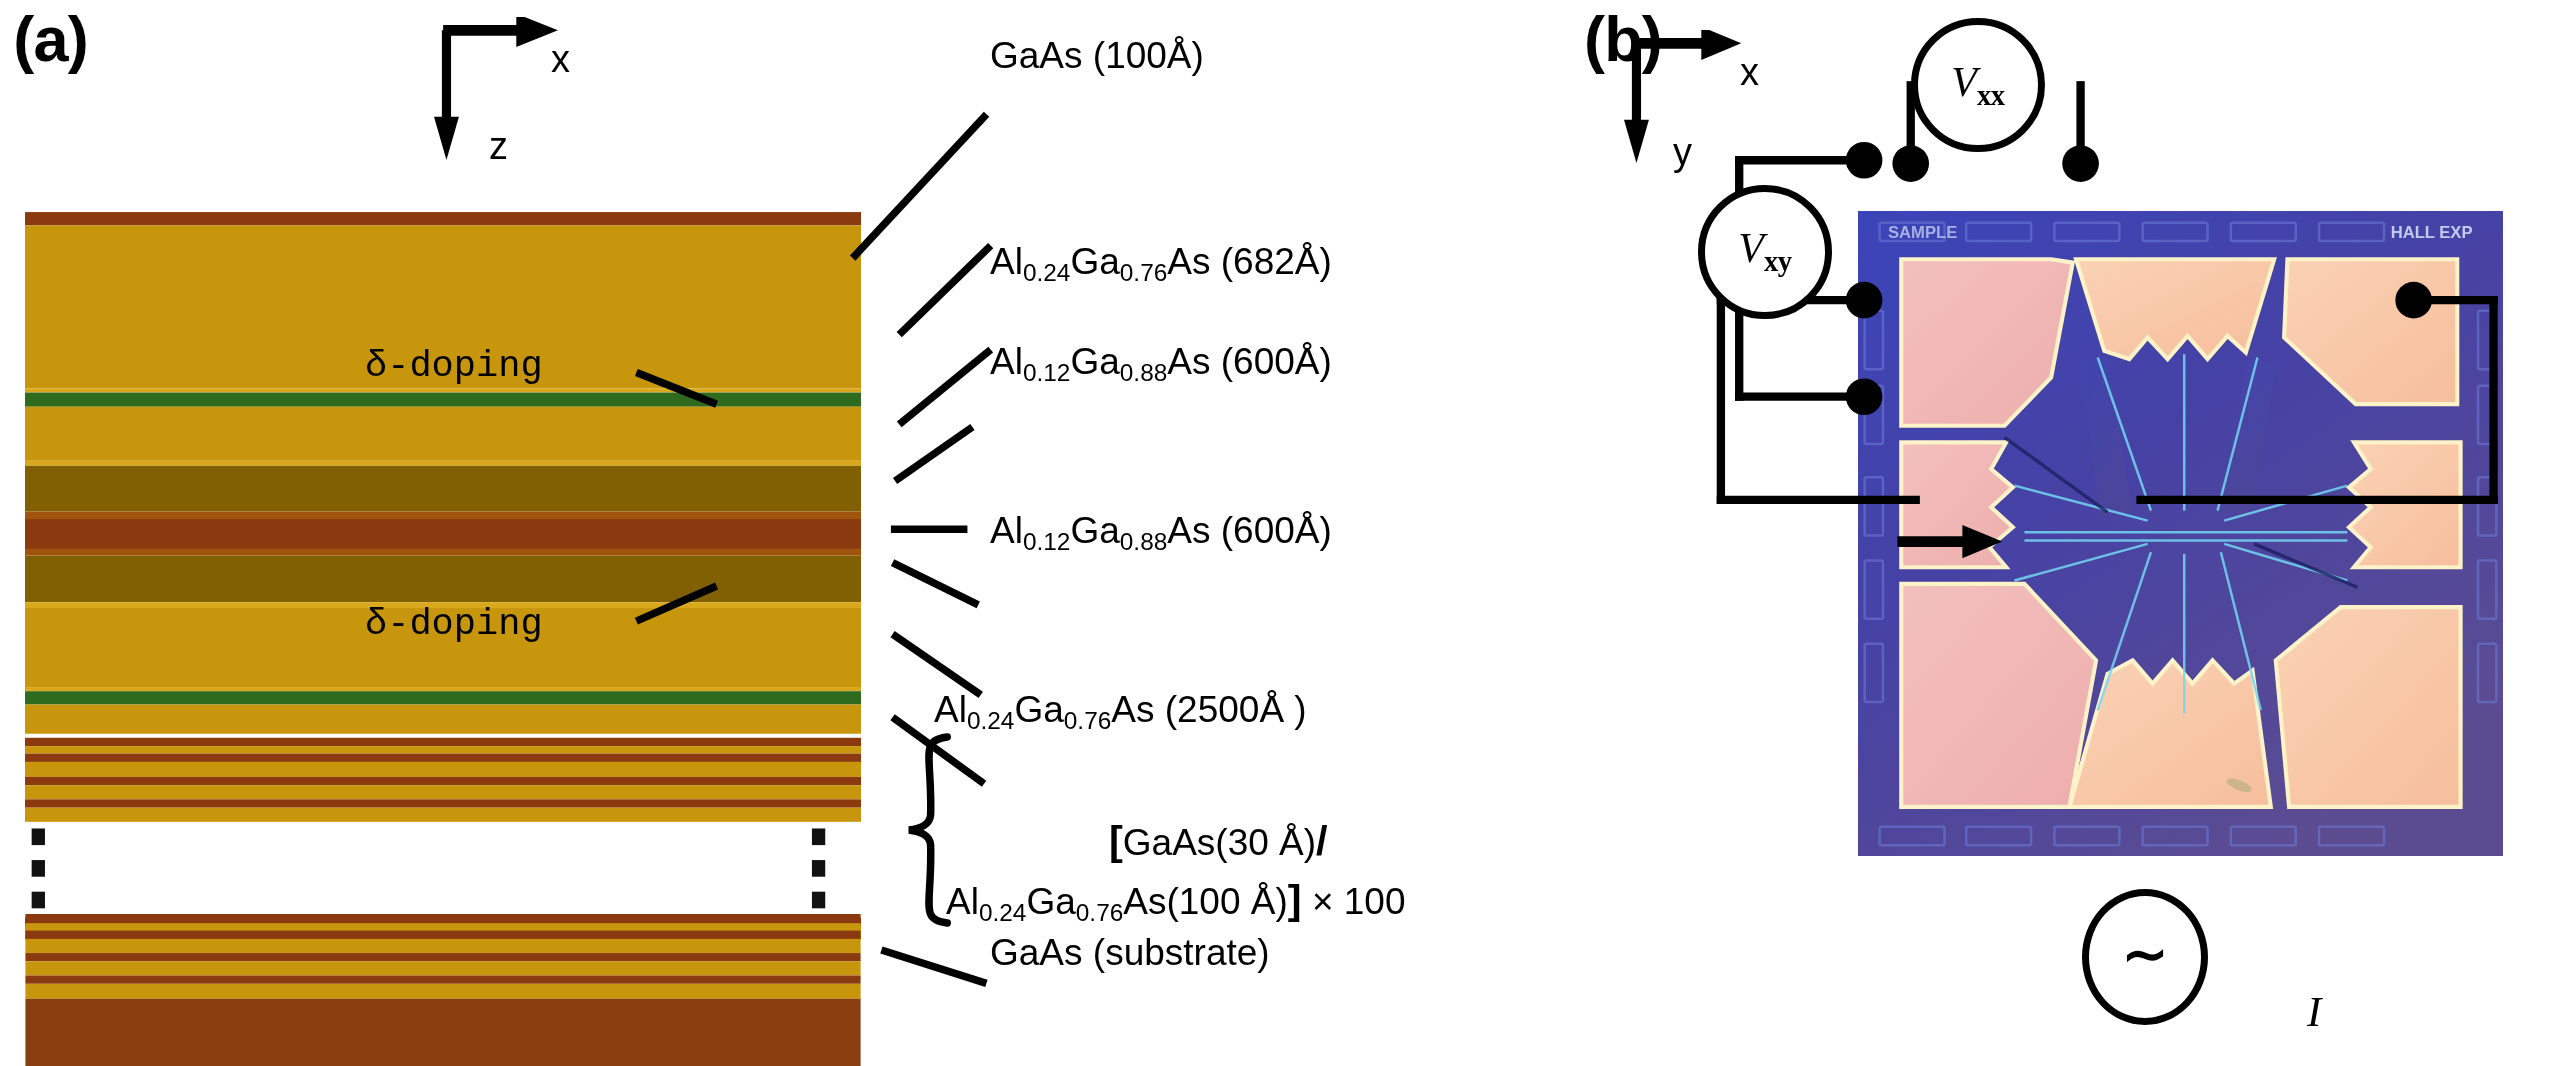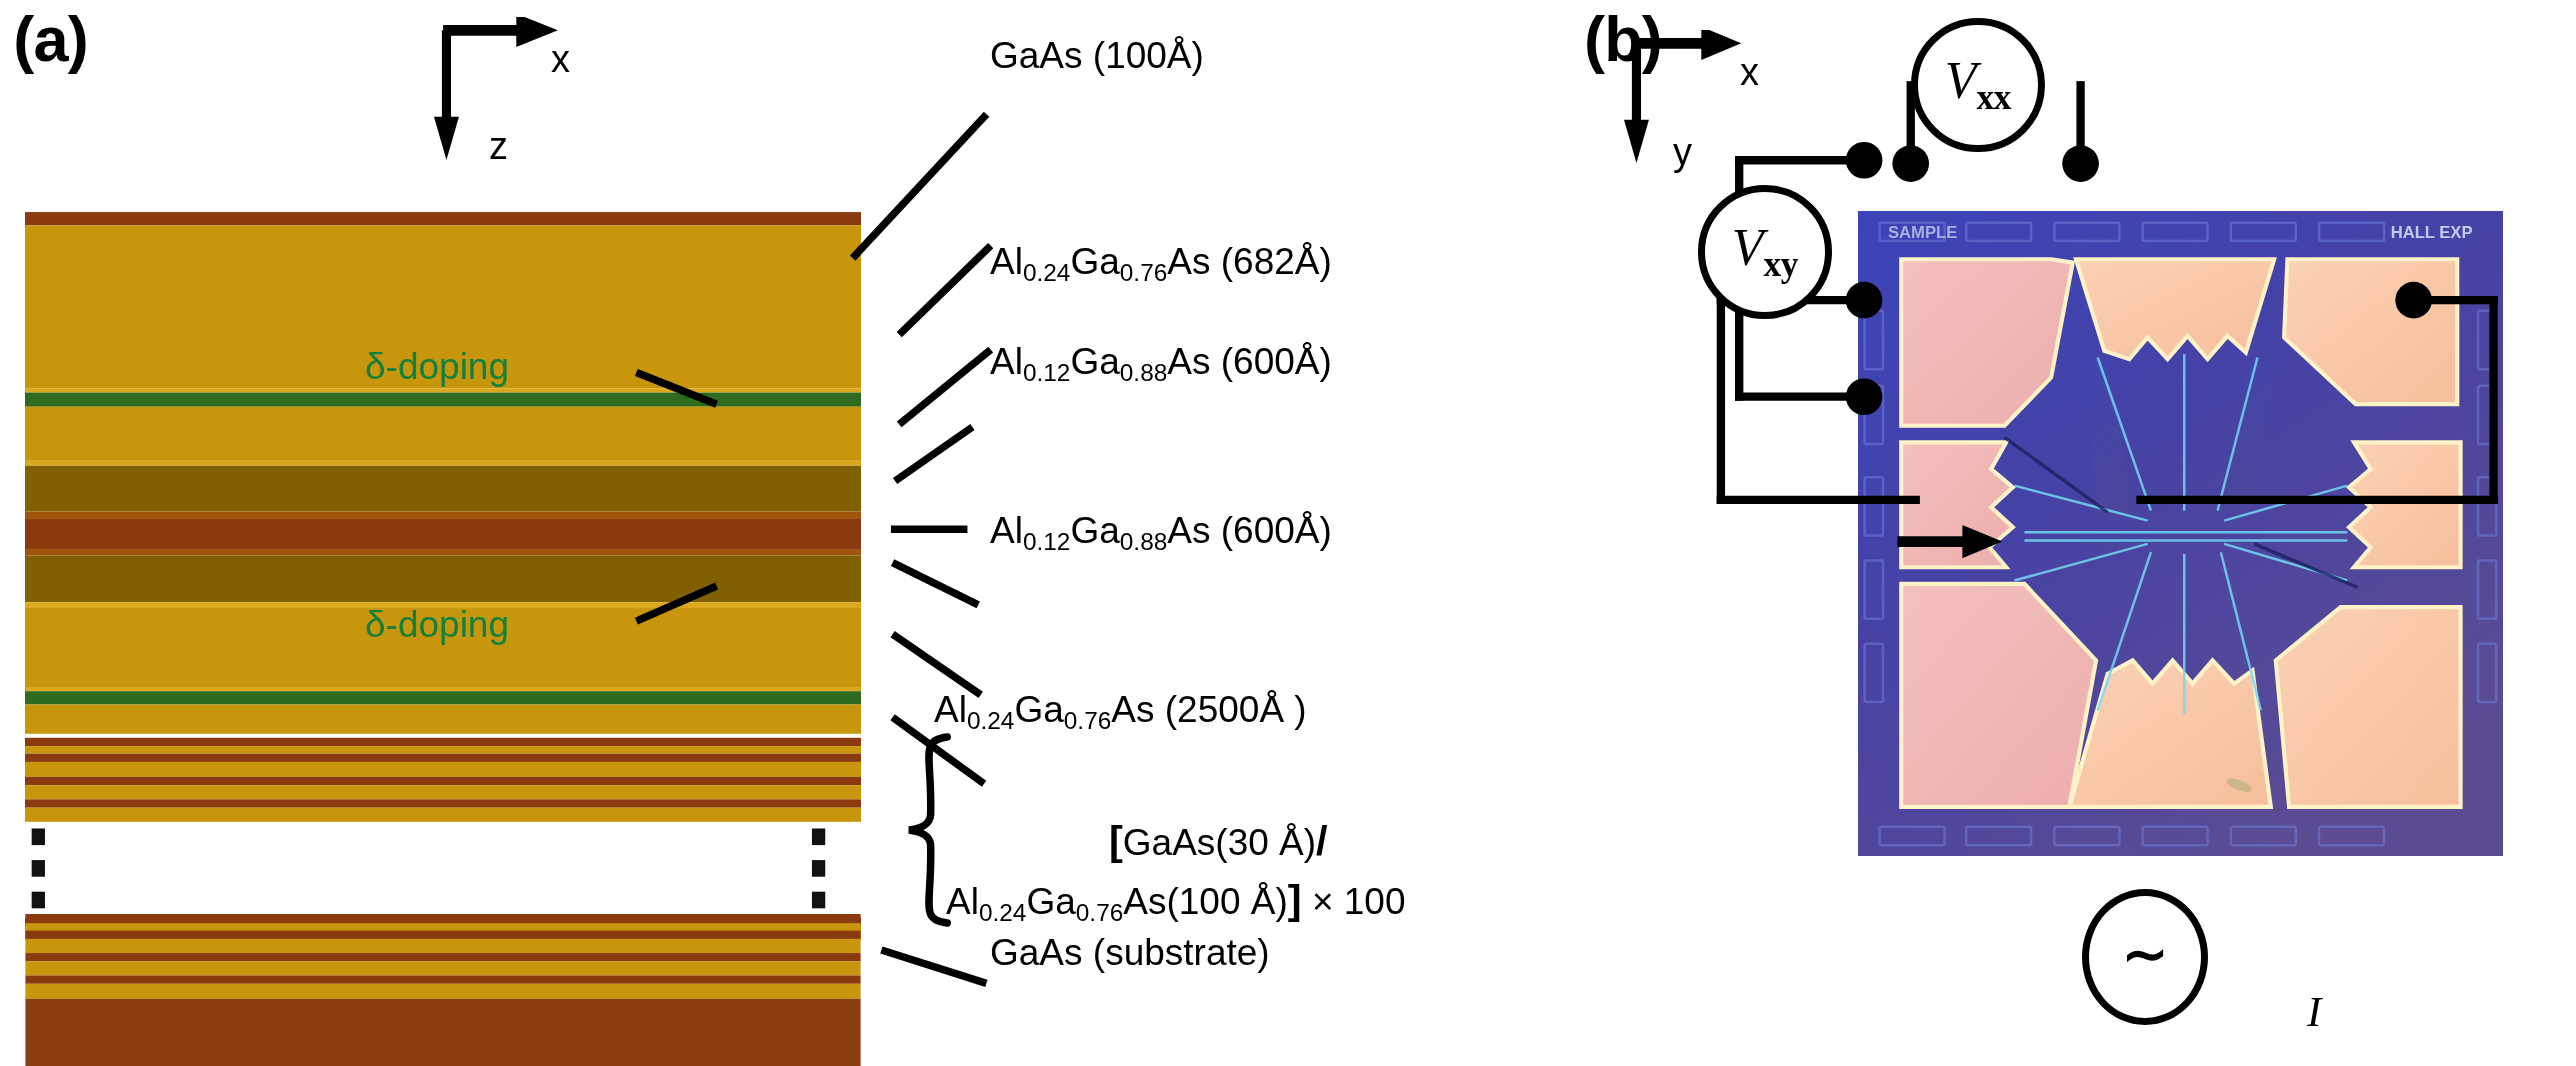--- a/index.html
+++ b/index.html
@@ -45,24 +45,24 @@
     vertical-align: -0.28em;
   }
   .qw-box {
     border: 3.3px solid #000;
     padding: 4.2px 11.7px 5.8px 11.7px;
     font-weight: bold;
     background: #fff;
     display: inline-block;
   }
   .doping-label {
-    font-family: Liberation Sans, sans-serif;
+    font-family: Liberation Mono, monospace;
     font-size: 37px;
     line-height: 1;
-    color: #15803d;
+    color: #000000;
     white-space: nowrap;
   }
   .sl-label {
     font-family: "Liberation Sans", sans-serif;
     font-size: 37px;
     line-height: 1.12;
     white-space: nowrap;
     margin-top: 36px;
   }
   .sl-label .brk { font-weight: bold; font-size: 1.12em; }
@@ -77,21 +77,21 @@
     border: 7.5px solid #000;
     border-radius: 50%;
     background: #fff;
     display: flex;
     align-items: center;
     justify-content: center;
   }
   .meter-label {
     font-family: "Liberation Serif", serif;
     font-style: italic;
-    font-size: 52px;
+    font-size: 42px;
     line-height: 1;
   }
   .meter-label sub {
     font-style: normal;
     font-weight: bold;
     font-size: 0.68em;
     vertical-align: -0.3em;
     letter-spacing: -0.4px;
   }
   .tilde {

